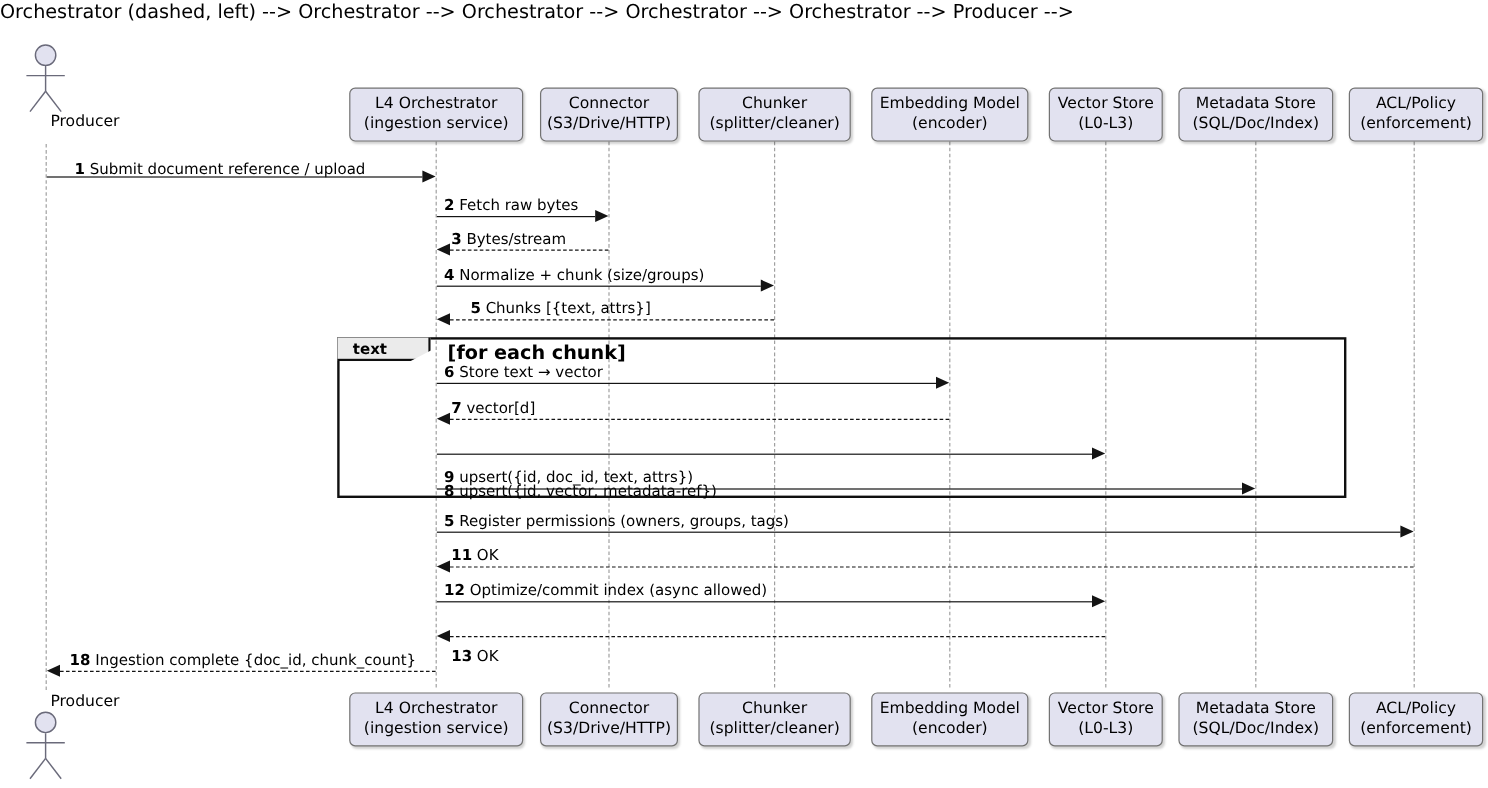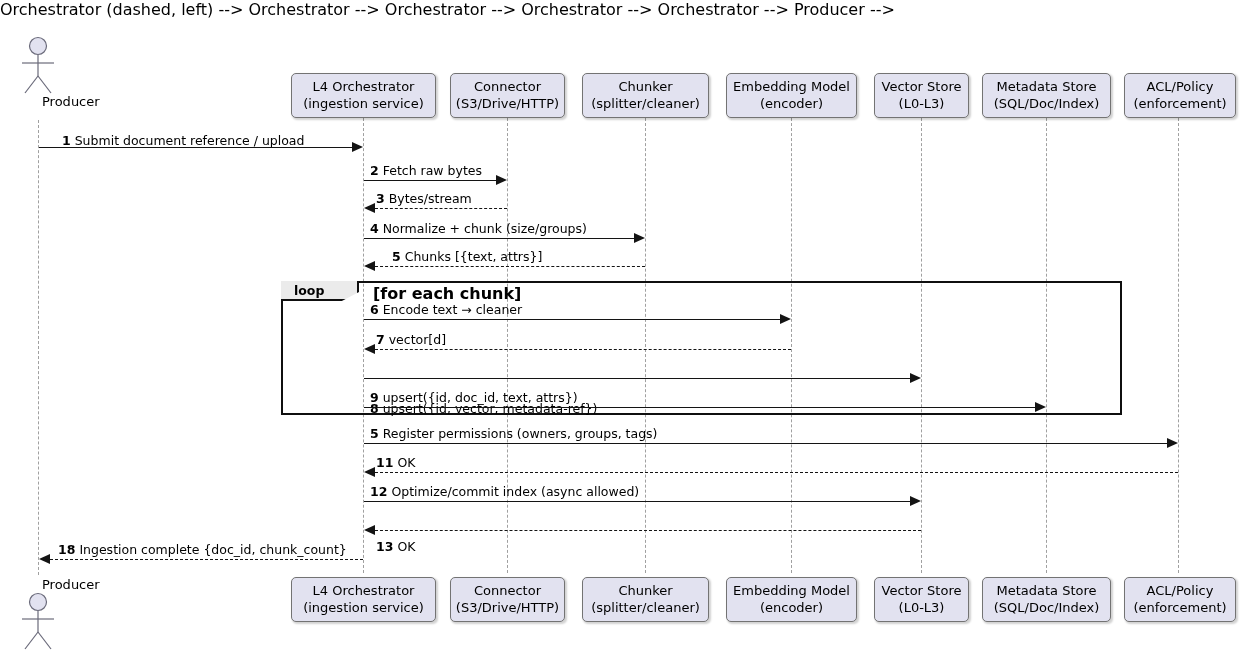--- a/index.html
+++ b/index.html
@@ -218,21 +218,21 @@
     <span>Metadata Store</span>
     <span>(SQL/Doc/Index)</span>
   </div>
   <div class="participant-box" style="left:1124px; top:577px; width:112px; height:45px;">
     <span>ACL/Policy</span>
     <span>(enforcement)</span>
   </div>
 
   
   <div class="loop-frame" style="left:281px; top:281px; width:841px; height:134px;"></div>
-  <div class="loop-tab" style="left:281px; top:281px; width:78px; height:20px;">loop</div>
+  <div class="loop-tab" style="left:281px; top:281px; width:78px; height:20px;">text</div>
   <div class="loop-cond" style="left:373px; top:284px;">[for each chunk]</div>
 
   
   <div class="msg-label" style="left:62px; top:133px;">
     <span class="msg-num">1</span>
     <span> Submit document reference / upload</span>
   </div>
   <div class="msg-line" style="left:39px; top:147px; width:313px;"></div>
   <div class="arrow-head arrow-right" style="left:352px; top:142px;"></div>
 
@@ -264,21 +264,21 @@
   <div class="msg-label" style="left:376px; top:249px;margin-left:16px;">
     <span class="msg-num">5</span>
     <span> Chunks [{text, attrs}]</span>
   </div>
   <div class="msg-line dashed" style="left:375px; top:266px; width:270px;"></div>
   <div class="arrow-head arrow-left" style="left:364px; top:261px;"></div>
 
   
   <div class="msg-label" style="left:370px; top:302px;">
     <span class="msg-num">6</span>
-    <span> Encode text → cleaner</span>
+    <span> Store text → vector</span>
   </div>
   <div class="msg-line" style="left:364px; top:319px; width:416px;"></div>
   <div class="arrow-head arrow-right" style="left:780px; top:314px;"></div>
 
    Orchestrator --&gt;
   <div class="msg-label" style="left:376px; top:332px;">
     <span class="msg-num">7</span>
     <span> vector[d]</span>
   </div>
   <div class="msg-line dashed" style="left:375px; top:349px; width:416px;"></div>

